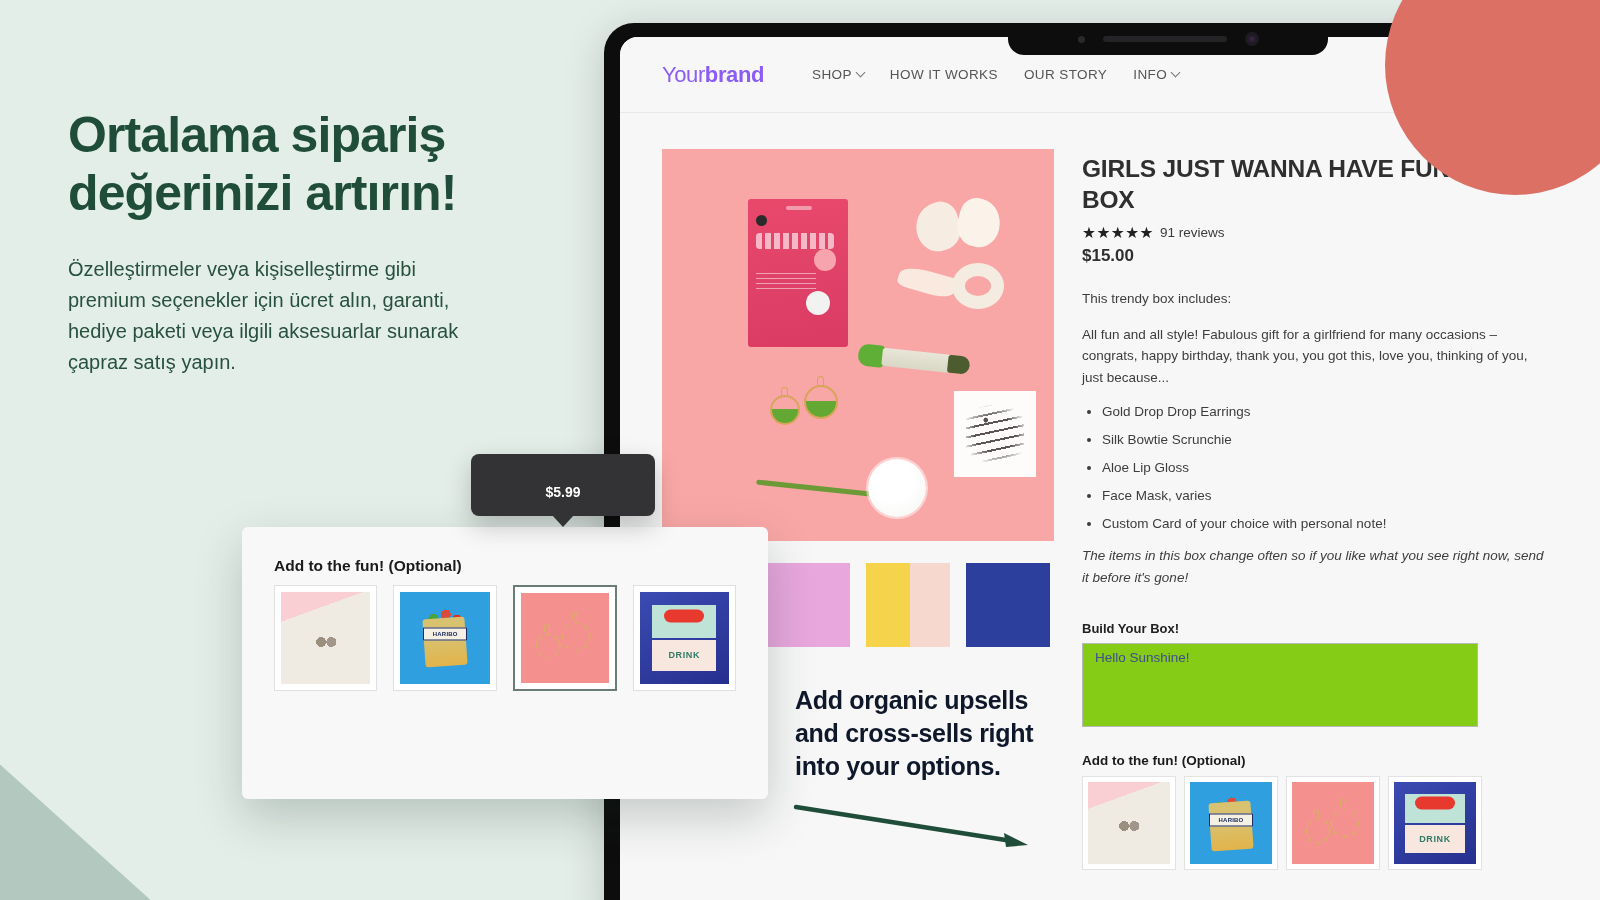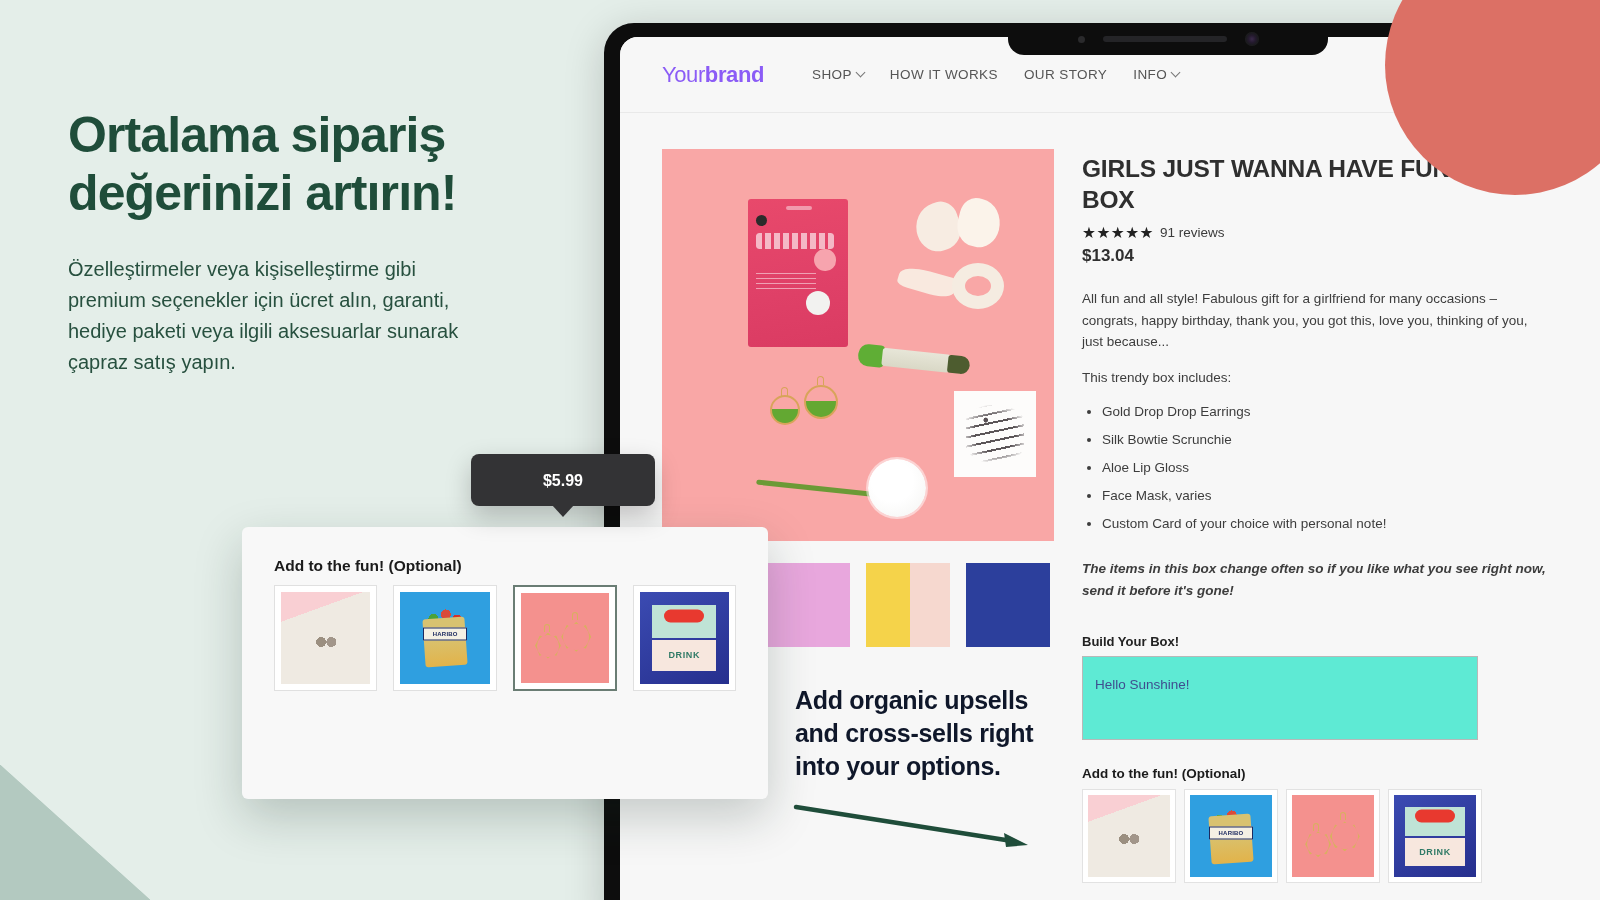--- a/index.html
+++ b/index.html
@@ -321,31 +321,31 @@
     max-width: 380px;
   }
   .rating-row { display: flex; align-items: center; gap: 6px; margin-top: 8px; }
   .stars { color: #222; font-size: 15.5px; letter-spacing: 0.5px; }
   .review-count { font-size: 13.5px; color: #3b3b3b; }
   .price { font-size: 17px; font-weight: bold; color: #2f2f2f; margin-top: 4px; }
   .desc { font-size: 13.5px; line-height: 1.62; color: #3d3d3d; margin-top: 22px; }
   .desc p + p { margin-top: 14px; }
   .desc ul { margin: 12px 0 0 20px; }
   .desc li { margin-bottom: 6px; }
-  .desc .ital { font-style: italic; margin-top: 24px; font-weight: bold; }
+  .desc .ital { font-style: italic; margin-top: 11px; }
 
   .build-title { font-size: 13px; font-weight: bold; color: #222; margin-top: 32px; }
   .note-label { font-size: 13px; font-weight: bold; color: #222; margin-top: 18px; }
   .note-label .counter { margin-left: 12px; }
   .note-box {
     margin-top: 7px;
     width: 396px; height: 84px;
     border: 1px solid #b8b8b8;
-    background: #5eead4;
-    padding: 20px 12px;
+    background: #84cc16;
+    padding: 6px 12px;
     font-size: 13.5px;
     color: #3f4e8f;
     resize: none;
     font-family: "Liberation Sans", sans-serif;
   }
   .optional-label {
     font-size: 13.5px; font-weight: bold; color: #1b1b1b; margin-top: 22px;
   }
   .opt-grid {
     display: flex; gap: 8px; margin-top: 8px; flex-wrap: wrap; width: 410px;
@@ -464,21 +464,21 @@
     width: 184px;
     background: #333335;
     color: #fff;
     border-radius: 8px;
     padding: 14px 12px 16px 12px;
     text-align: center;
     z-index: 50;
     box-shadow: 0 10px 26px rgba(0,0,0,0.22);
   }
   .tt-name { font-size: 15px; line-height: 1.36; }
-  .tt-price { font-size: 16px; font-weight: bold; margin-top: 4px; }
+  .tt-price { font-size: 14px; font-weight: bold; margin-top: 16px; }
   .tt-arrow {
     position: absolute;
     left: 50%; bottom: -11px; transform: translateX(-50%);
     width: 0; height: 0;
     border-left: 11px solid transparent;
     border-right: 11px solid transparent;
     border-top: 12px solid #333335;
   }
 
   
@@ -576,25 +576,25 @@
           <div class="thumb-sq t-gift"></div>
         </div>
       </div>
 
       <div class="info">
         <h2 class="prod-title">GIRLS JUST WANNA HAVE FUN BOX</h2>
         <div class="rating-row">
           <span class="stars">★★★★★</span>
           <span class="review-count">91 reviews</span>
         </div>
-        <div class="price">$13.04</div>
+        <div class="price">$15.00</div>
 
         <div class="desc">
+          <p>This trendy box includes:</p>
           <p>All fun and all style! Fabulous gift for a girlfriend for many occasions – congrats, happy birthday, thank you, you got this, love you, thinking of you, just because...</p>
-          <p>This trendy box includes:</p>
           <ul>
             <li>Gold Drop Drop Earrings</li>
             <li>Silk Bowtie Scrunchie</li>
             <li>Aloe Lip Gloss</li>
             <li>Face Mask, varies</li>
             <li>Custom Card of your choice with personal note!</li>
           </ul>
           <p class="ital">The items in this box change often so if you like what you see right now, send it before it's gone!</p>
         </div>
 

